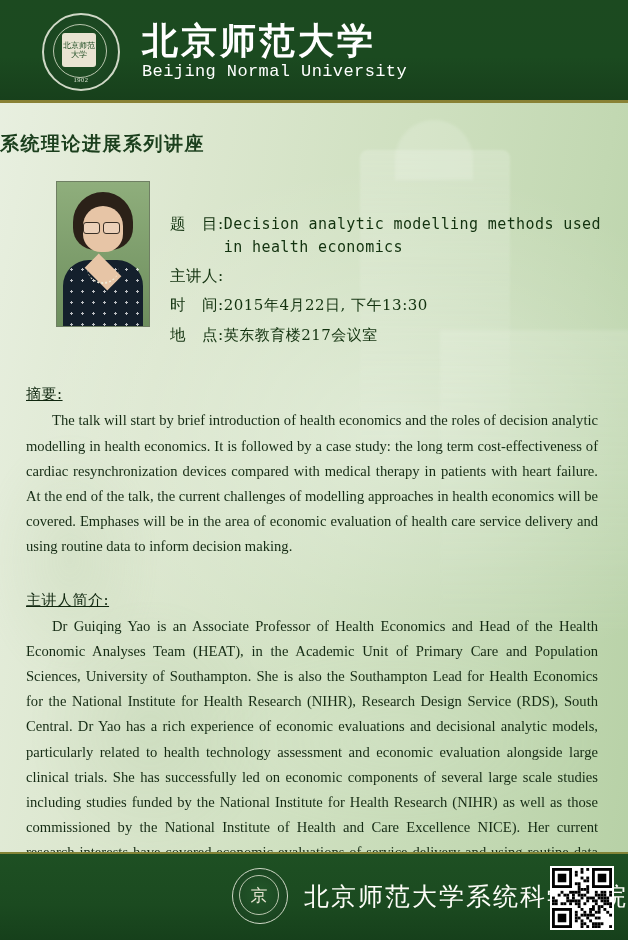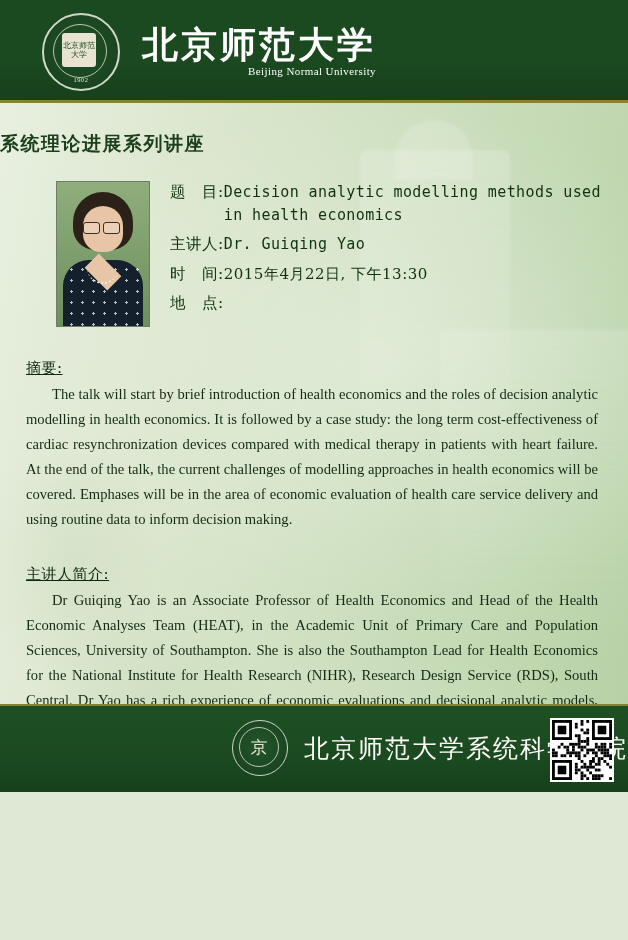--- a/index.html
+++ b/index.html
@@ -9,21 +9,21 @@
   body {
     width: 628px;
     height: 940px;
     font-family: "Liberation Serif", serif;
     background: #dfe8d4;
     overflow: hidden;
   }
   .poster {
     position: relative;
     width: 628px;
-    height: 792px;
+    height: 940px;
     box-sizing: border-box;
     background:
       radial-gradient(ellipse 520px 380px at 62% 46%, rgba(255,255,255,0.34) 0%, rgba(255,255,255,0.10) 45%, rgba(255,255,255,0) 70%),
       linear-gradient(100deg, #e9f0e1 0%, #dce7cf 28%, #cfe0c0 55%, #c2d8b2 80%, #b6d0a5 100%);
     overflow: hidden;
   }
   
   .ghost {
     position: absolute;
     pointer-events: none;
@@ -132,25 +132,25 @@
     color: #ffffff;
   }
   .wordmark-cn {
     font-size: 36px;
     letter-spacing: 3px;
     font-weight: bold;
     line-height: 1.05;
     font-family: "DejaVu Serif", "Liberation Serif", serif;
   }
   .wordmark-en {
-    font-size: 11px;
+    font-size: 17px;
     letter-spacing: 0.4px;
     margin-top: 2px;
     text-align: right;
-    font-family: Liberation Serif, serif;
+    font-family: Liberation Mono, monospace;
   }
 
   
   .poster-title {
     margin-top: 28px;
     font-size: 19px;
     font-weight: bold;
     color: #1b3f1d;
     letter-spacing: 1.5px;
     position: relative;
@@ -228,20 +228,21 @@
     width: 32px; height: 14px;
     border-bottom: 2.5px dotted #f0ead6;
     border-radius: 0 0 16px 16px;
   }
 
   .info-lines {
     margin-left: 20px;
     color: #12320f;
     flex: 1;
     min-width: 0;
+    margin-top: 32px;
   }
   .info-line {
     display: flex;
     align-items: flex-start;
     margin-bottom: 7px;
     font-size: 15.5px;
     line-height: 1.45;
   }
   .info-label {
     flex: none;
@@ -393,28 +394,28 @@
       <div class="p-necklace"></div>
     </div>
 
     <div class="info-lines">
       <div class="info-line">
         <span class="info-label">题　目:</span>
         <span class="info-value">Decision analytic modelling methods used in health economics</span>
       </div>
       <div class="info-line">
         <span class="info-label">主讲人:</span>
-        <span class="info-value">Dr. Guiqing Yao</span>
       </div>
       <div class="info-line">
         <span class="info-label">时　间:</span>
         <span class="info-value cn">2015年4月22日, 下午13:30</span>
       </div>
       <div class="info-line">
         <span class="info-label">地　点:</span>
+        <span class="info-value cn">英东教育楼217会议室</span>
       </div>
     </div>
   </div>
 
   <div class="section">
     <div class="section-head">摘要:</div>
     <div class="para abstract">The talk will start by brief introduction of health economics and the roles of decision analytic modelling in health economics. It is followed by a case study: the long term cost-effectiveness of cardiac resynchronization devices compared with medical therapy in patients with heart failure. At the end of the talk, the current challenges of modelling approaches in health economics will be covered. Emphases will be in the area of economic evaluation of health care service delivery and using routine data to inform decision making.</div>
 
     <div class="section-head">主讲人简介:</div>
     <div class="para">Dr Guiqing Yao is an Associate Professor of Health Economics and Head of the Health Economic Analyses Team (HEAT), in the Academic Unit of Primary Care and Population Sciences, University of Southampton. She is also the Southampton Lead for Health Economics for the National Institute for Health Research (NIHR), Research Design Service (RDS), South Central. Dr Yao has a rich experience of economic evaluations and decisional analytic models, particularly related to health technology assessment and economic evaluation alongside large clinical trials. She has successfully led on economic components of several large scale studies including studies funded by the National Institute for Health Research (NIHR) as well as those commissioned by the National Institute of Health and Care Excellence NICE). Her current research interests have covered economic evaluations of service delivery and using routine data to inform decision making. http://www.southampton.ac.uk/medicine/about/staff/gy1v12.page</div>

